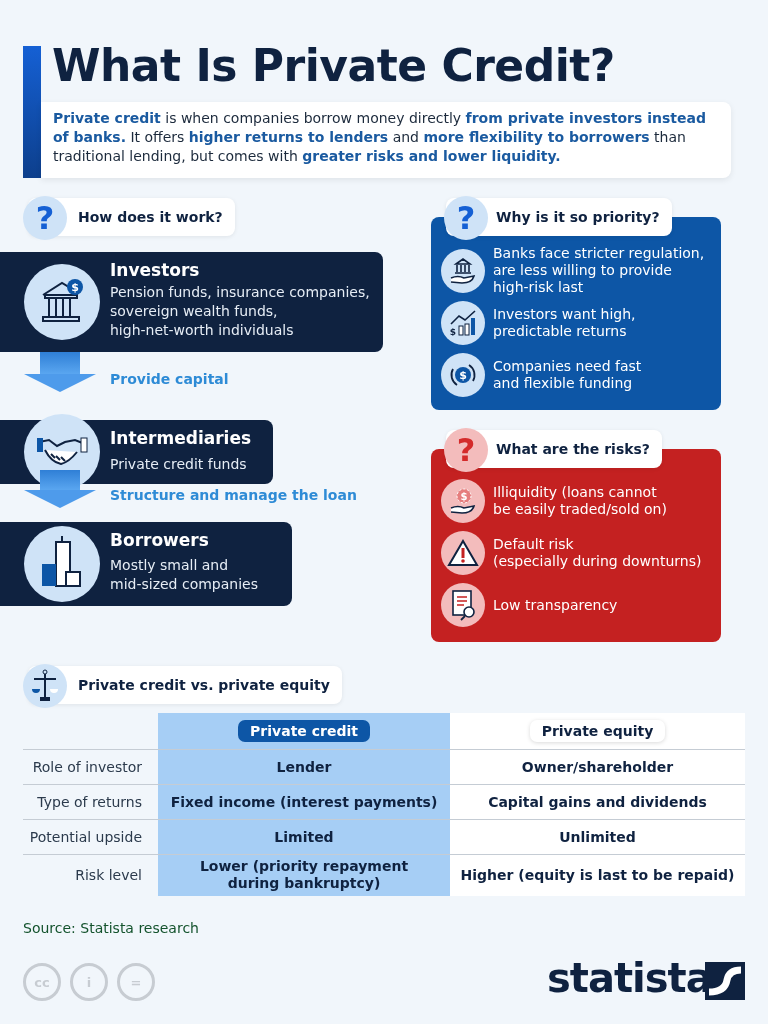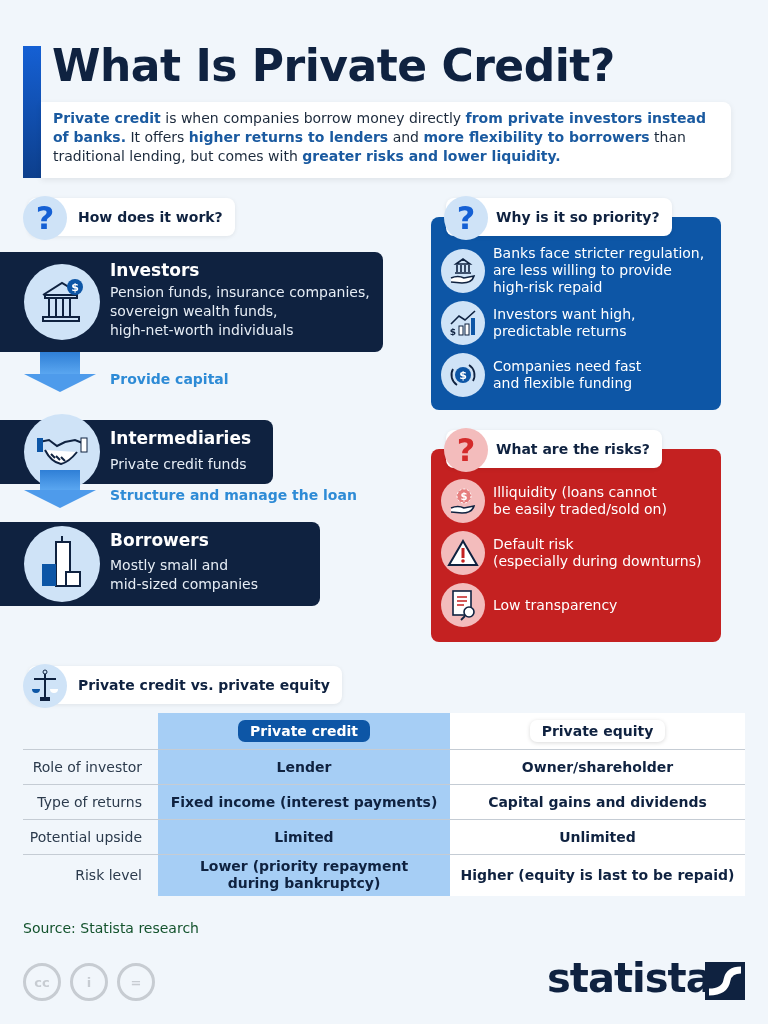--- a/index.html
+++ b/index.html
@@ -101,21 +101,21 @@
   <div class="h" style="top:8px;">Intermediaries</div>
   <div class="d" style="top:35px;">Private credit funds</div>
 </div>
 
 <div class="arrow" style="top:470px;">
     <div class="stem" style="height:20px;"></div>
     <div class="tip"></div>
   </div>
 <div class="flowlabel" style="top:487px;">Structure and manage the loan</div>
 
-<div class="dark" style="top:522px;width:320px;height:84px;">
+<div class="dark" style="top:522px;width:292px;height:84px;">
   <div class="iconc" style="left:24px;top:4px;">
     <svg width="44" height="56" viewBox="0 0 44 56">
         <rect x="16" y="6" width="14" height="44" fill="#fff" stroke="#0f2240" stroke-width="2"></rect>
         <line x1="22" y1="0" x2="22" y2="6" stroke="#0f2240" stroke-width="2"></line>
         <rect x="2" y="28" width="14" height="22" fill="#0d56a6"></rect>
         <rect x="26" y="36" width="14" height="14" fill="#fff" stroke="#0f2240" stroke-width="2"></rect>
       </svg>
   </div>
   <div class="h" style="top:8px;">Borrowers</div>
   <div class="d" style="top:34px;">
@@ -128,21 +128,21 @@
   <div class="row" style="top:28px;">
     <div class="ic" style="background:#cfe3f7;">
         <svg width="30" height="30" viewBox="0 0 30 30">
           <path d="M8 8 L15 3 L22 8 Z M9 9 v7 M13 9 v7 M17 9 v7 M21 9 v7 M7 17 h16" stroke="#0f2240" stroke-width="1.6" fill="none"></path>
           <path d="M3 22 Q10 19 16 22 L26 20 Q24 27 14 27 L3 26" stroke="#0f2240" stroke-width="1.6" fill="#fff"></path>
         </svg>
       </div>
     <div class="txt">
         <div>Banks face stricter regulation,</div>
         <div>are less willing to provide</div>
-        <div>high-risk repaid</div>
+        <div>high-risk last</div>
       </div>
   </div>
   <div class="row" style="top:84px;">
     <div class="ic" style="background:#cfe3f7;">
         <svg width="32" height="30" viewBox="0 0 32 30">
           <path d="M4 16 L12 8 L18 12 L28 3" stroke="#0f2240" stroke-width="1.6" fill="none"></path>
           <rect x="12" y="18" width="4" height="9" fill="#fff" stroke="#0f2240"></rect>
           <rect x="18" y="16" width="4" height="11" fill="#fff" stroke="#0f2240"></rect>
           <rect x="24" y="10" width="4" height="17" fill="#0d56a6"></rect>
           <text x="6" y="27" font-size="9" font-weight="bold" fill="#0f2240" text-anchor="middle">$</text>

